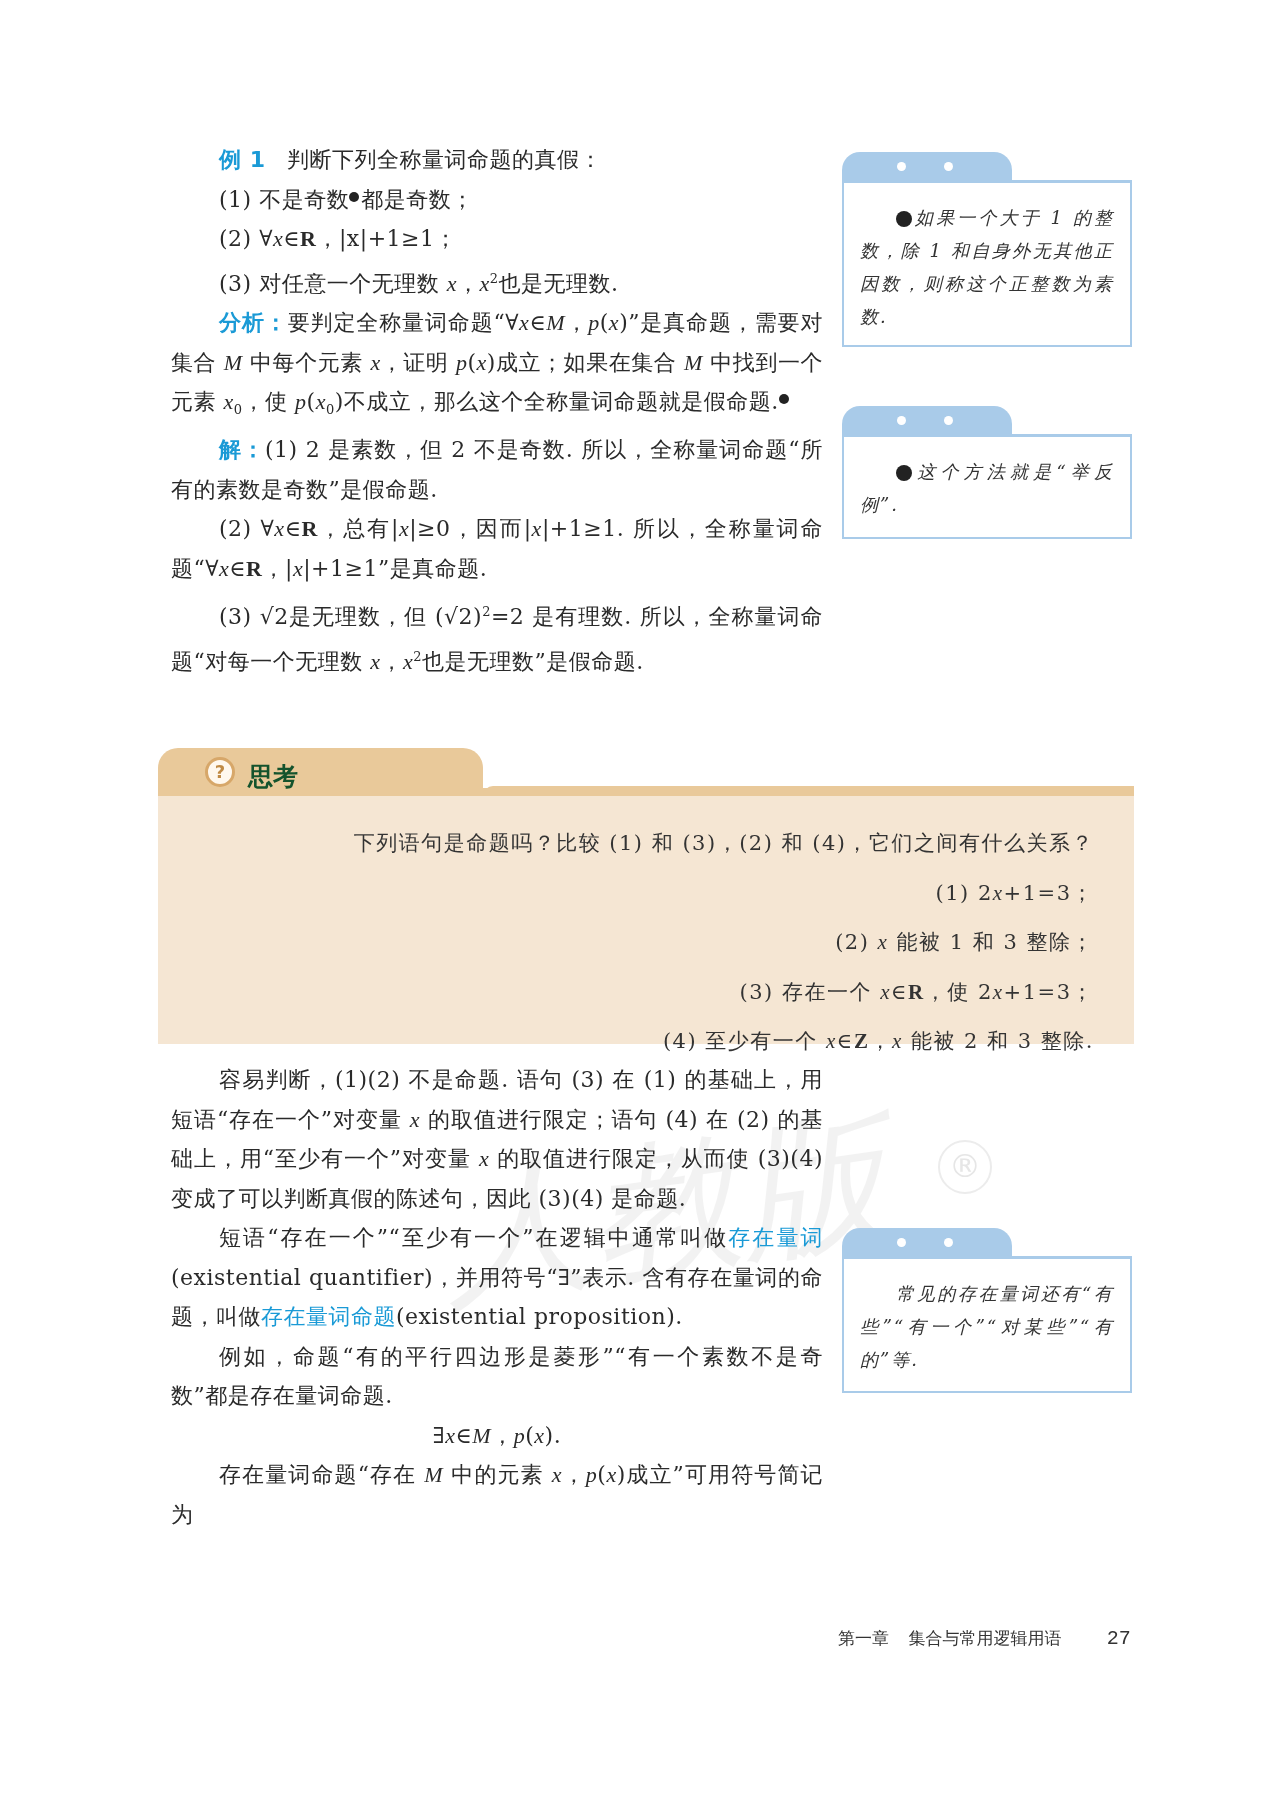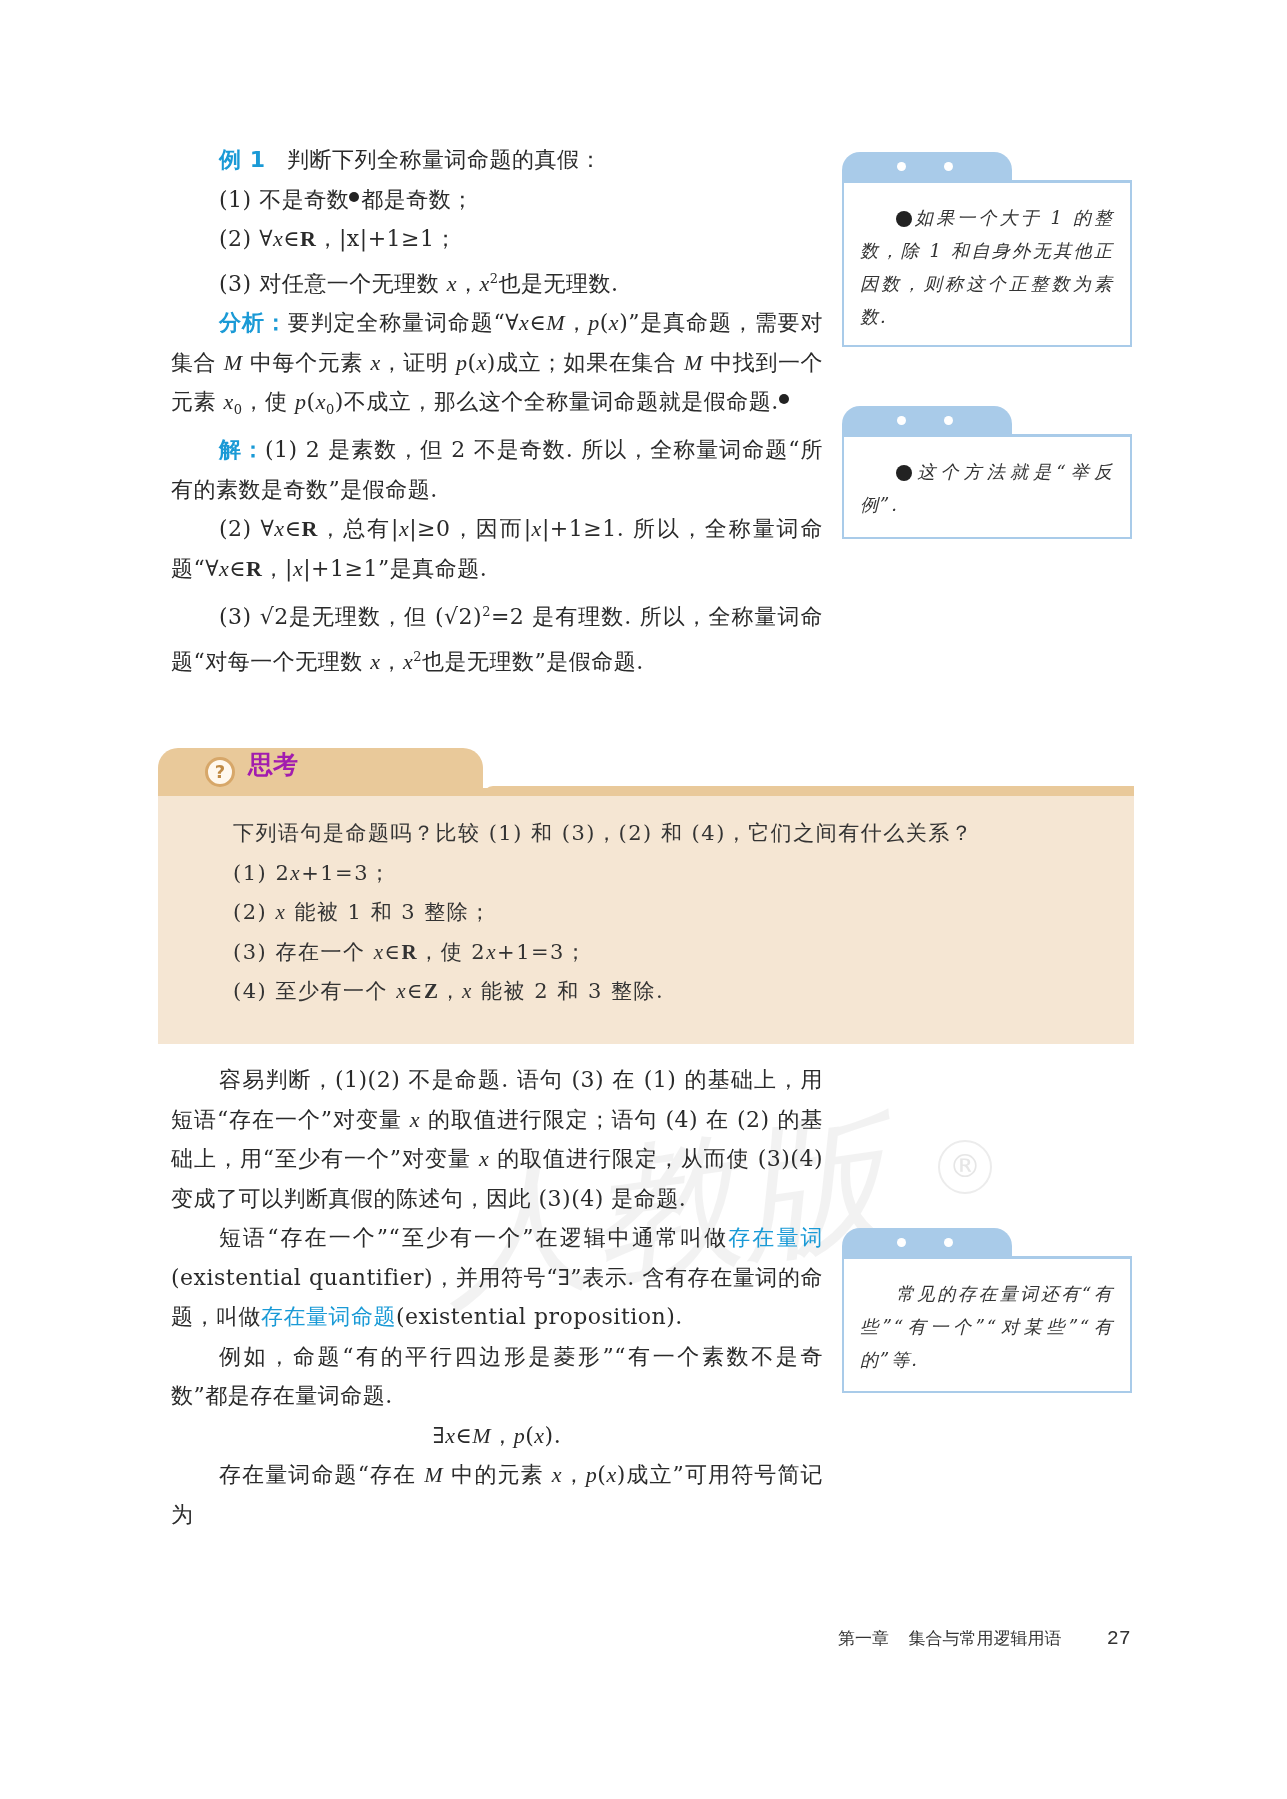--- a/index.html
+++ b/index.html
@@ -96,35 +96,35 @@
       position: absolute; left: 47px; top: 9px;
       width: 30px; height: 30px; border-radius: 50%;
       background: #fff8ee;
       border: 3px solid #d7a769;
       box-sizing: border-box;
       color: #c08a45; font-weight: bold;
       font-family: "DejaVu Sans", sans-serif;
       font-size: 18px; line-height: 24px; text-align: center;
     }
     .think-tab .think-title {
-      position: absolute; left: 90px; top: 0;
+      position: absolute; left: 90px; top: 12px;
       font-family: "DejaVu Sans", "Liberation Sans", sans-serif;
-      font-size: 25px; color: #a21caf; font-weight: bold;
+      font-size: 25px; color: #14532d; font-weight: bold;
     }
     .think-body {
       background: #f5e6d3;
       border-top: 8px solid #e9c99a;
       padding: 18px 30px 20px 75px;
       height: 210px;
       font-size: 21px;
       line-height: 39.5px;
       letter-spacing: 1.5px;
       color: #333;
     }
-    .think-body .tp { margin: 0; }
+    .think-body .tp { margin: 10px; text-align: right; }
 
     .footer {
       position: absolute;
       top: 1627px;
       left: 838px;
       font-family: "DejaVu Sans", "Liberation Sans", sans-serif;
       font-size: 17px;
       color: #333;
     }
     .footer .chapter { margin-right: 14px; }

